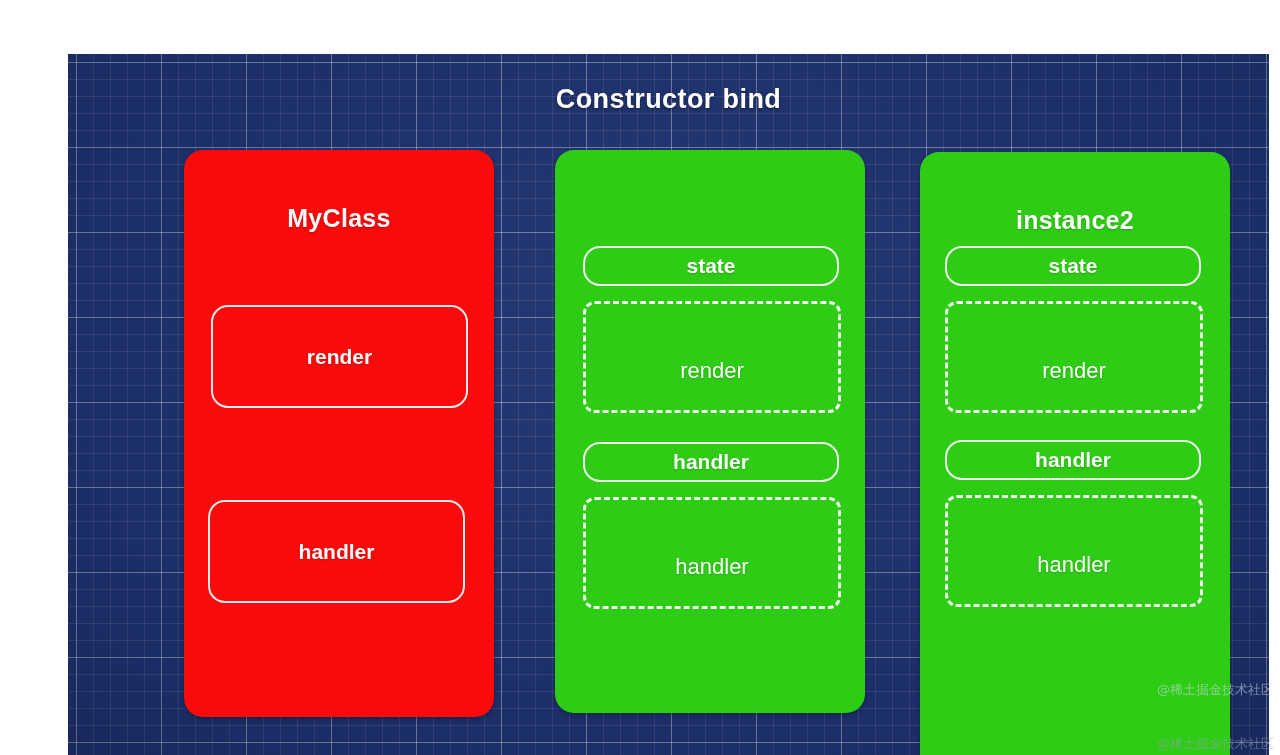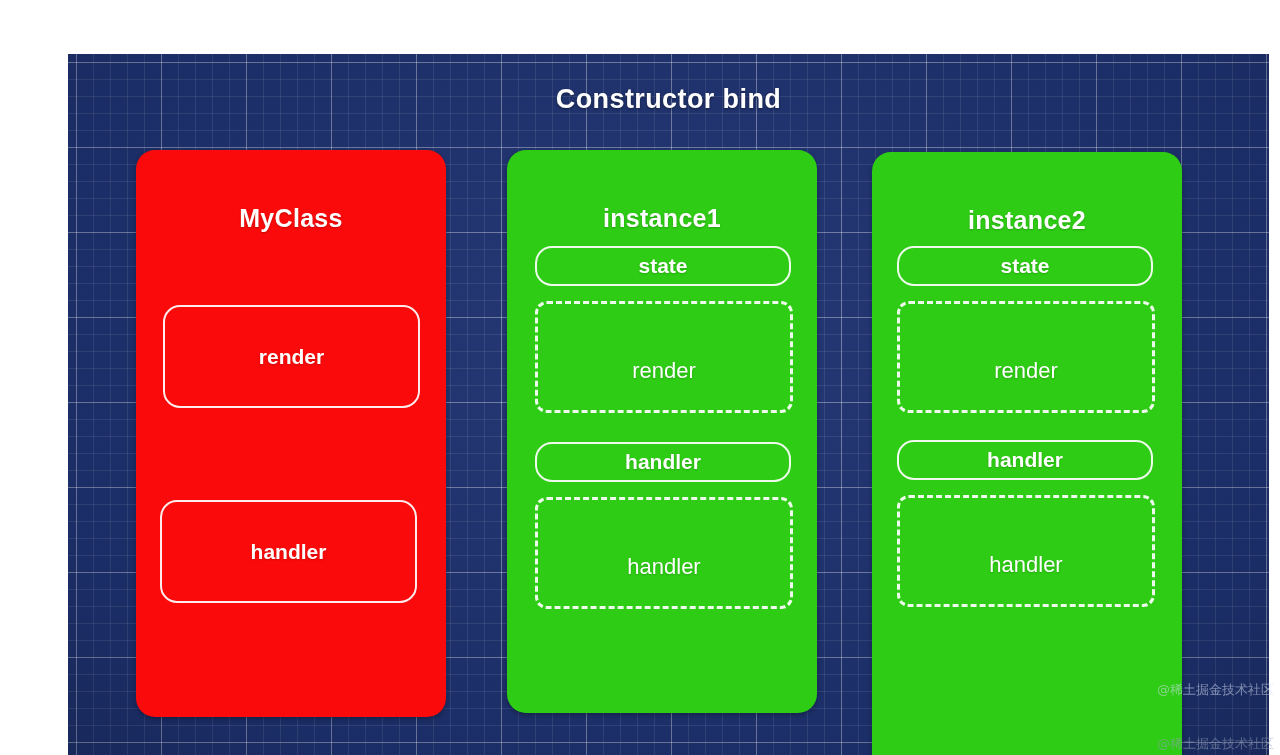--- a/index.html
+++ b/index.html
@@ -64,20 +64,21 @@
     text-shadow: 0 1px 3px rgba(0,0,0,0.45);
     z-index: 3;
   }
 
   
   .card {
     position: absolute;
     border-radius: 19px;
     z-index: 2;
     box-shadow: 0 2px 5px rgba(0,0,0,0.30);
+    margin-left: 48px;
   }
 
   .card-title {
     text-align: center;
     color: #ffffff;
     font-size: 25px;
     font-weight: bold;
     letter-spacing: 0.3px;
     text-shadow: 0 1px 2px rgba(0,0,0,0.22);
   }
@@ -179,21 +180,20 @@
 
     <div class="card" id="card-myclass">
       <div class="card-title">MyClass</div>
 
       <div class="member solid" id="m-red-render">render</div>
 
       <div class="member solid" id="m-red-handler">handler</div>
     </div>
 
     <div class="card" id="card-instance1">
-      <div class="card-title">instance1</div>
 
       <div class="member solid" id="m-i1-state">state</div>
 
       <div class="member dashed" id="m-i1-render">render</div>
 
       <div class="member solid" id="m-i1-handler-own">handler</div>
 
       <div class="member dashed" id="m-i1-handler-proto">handler</div>
     </div>
 

